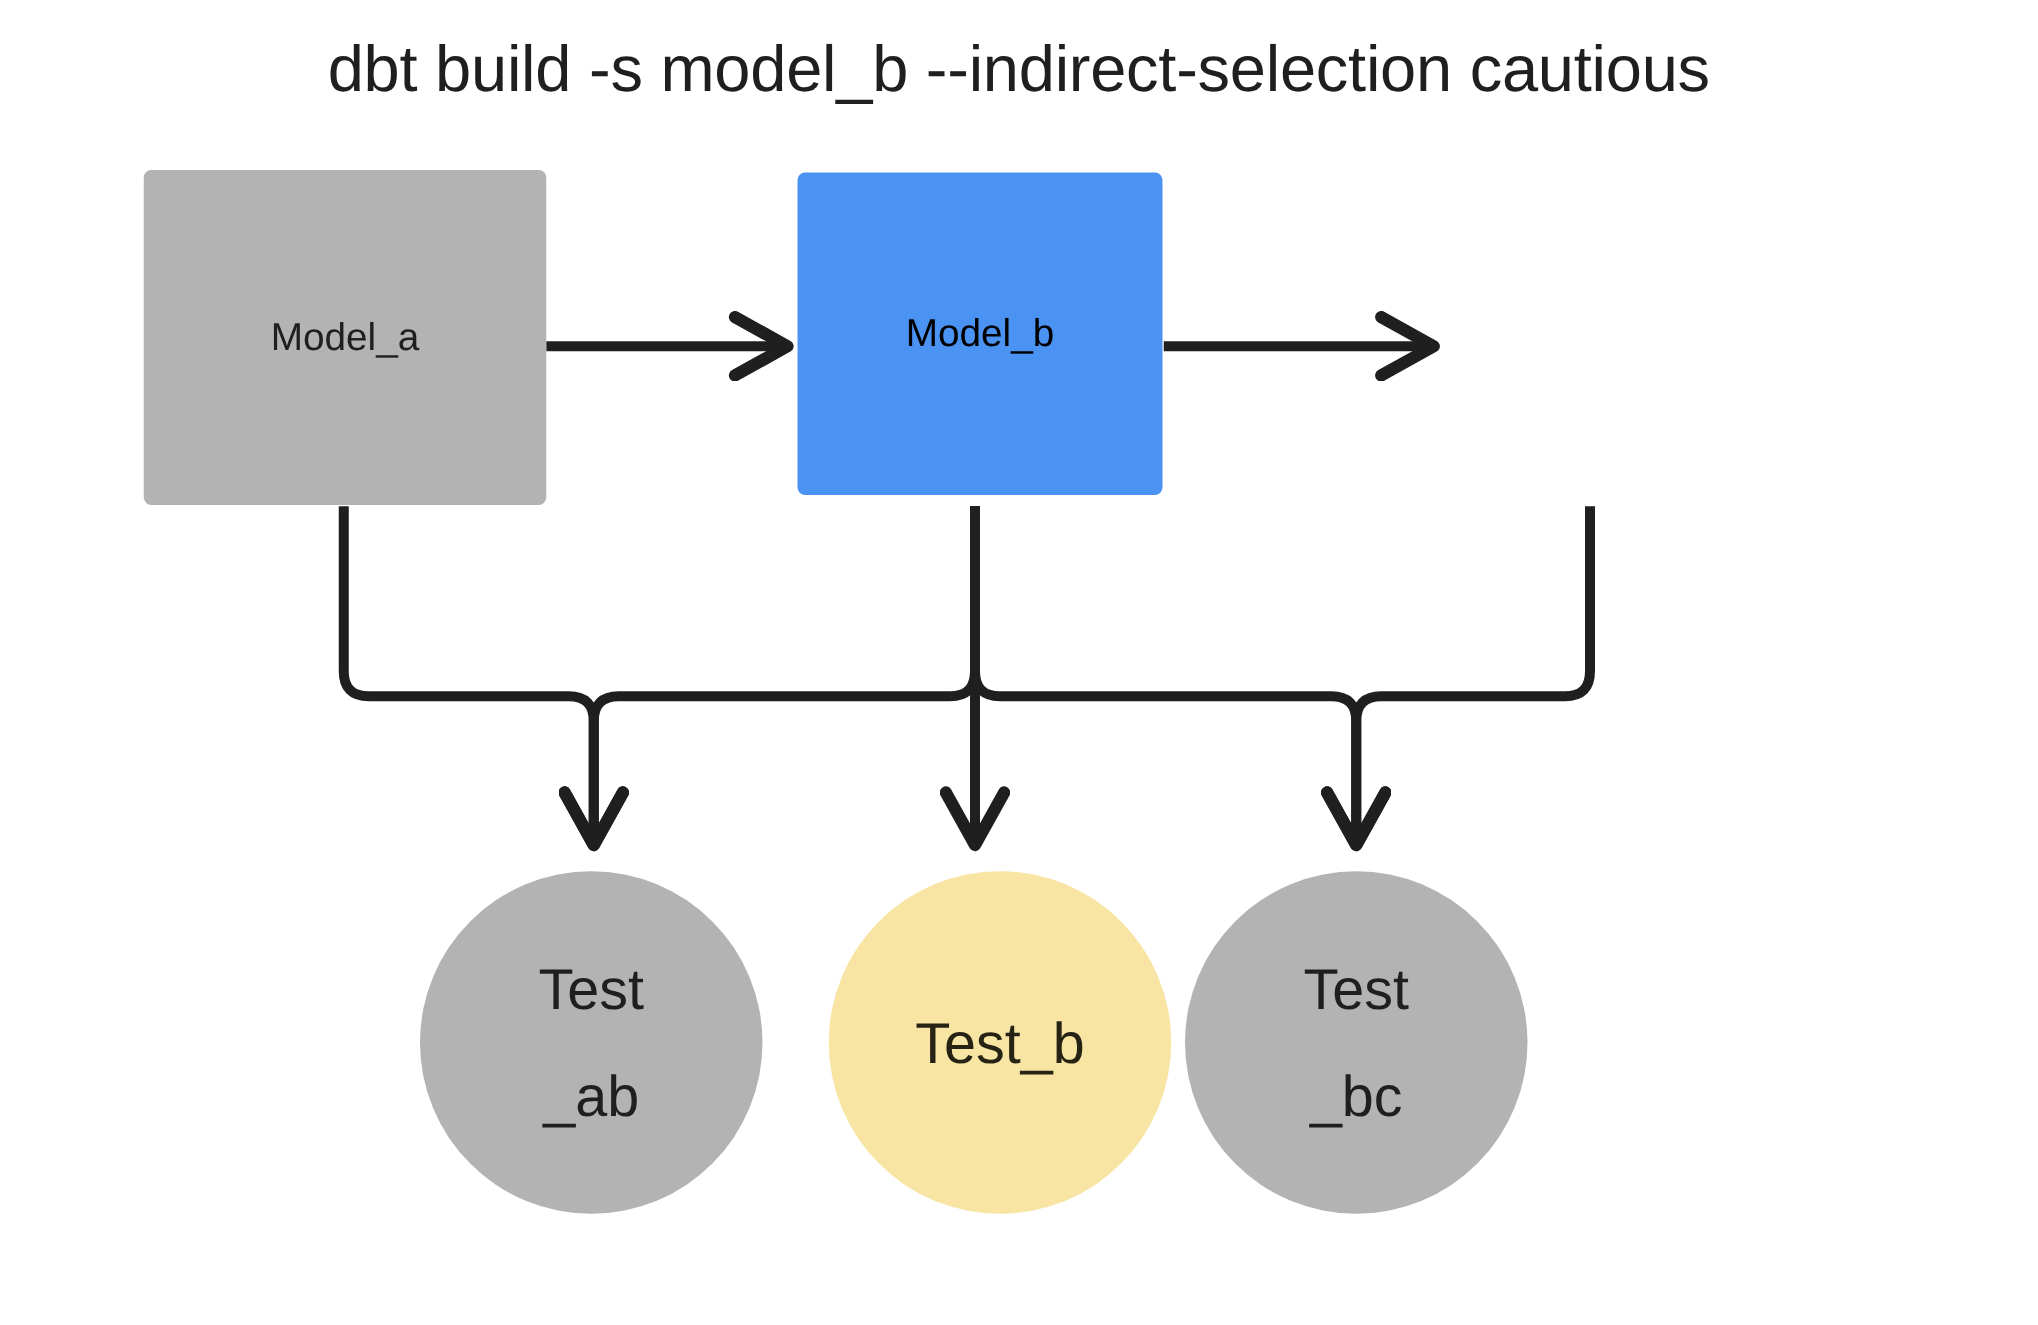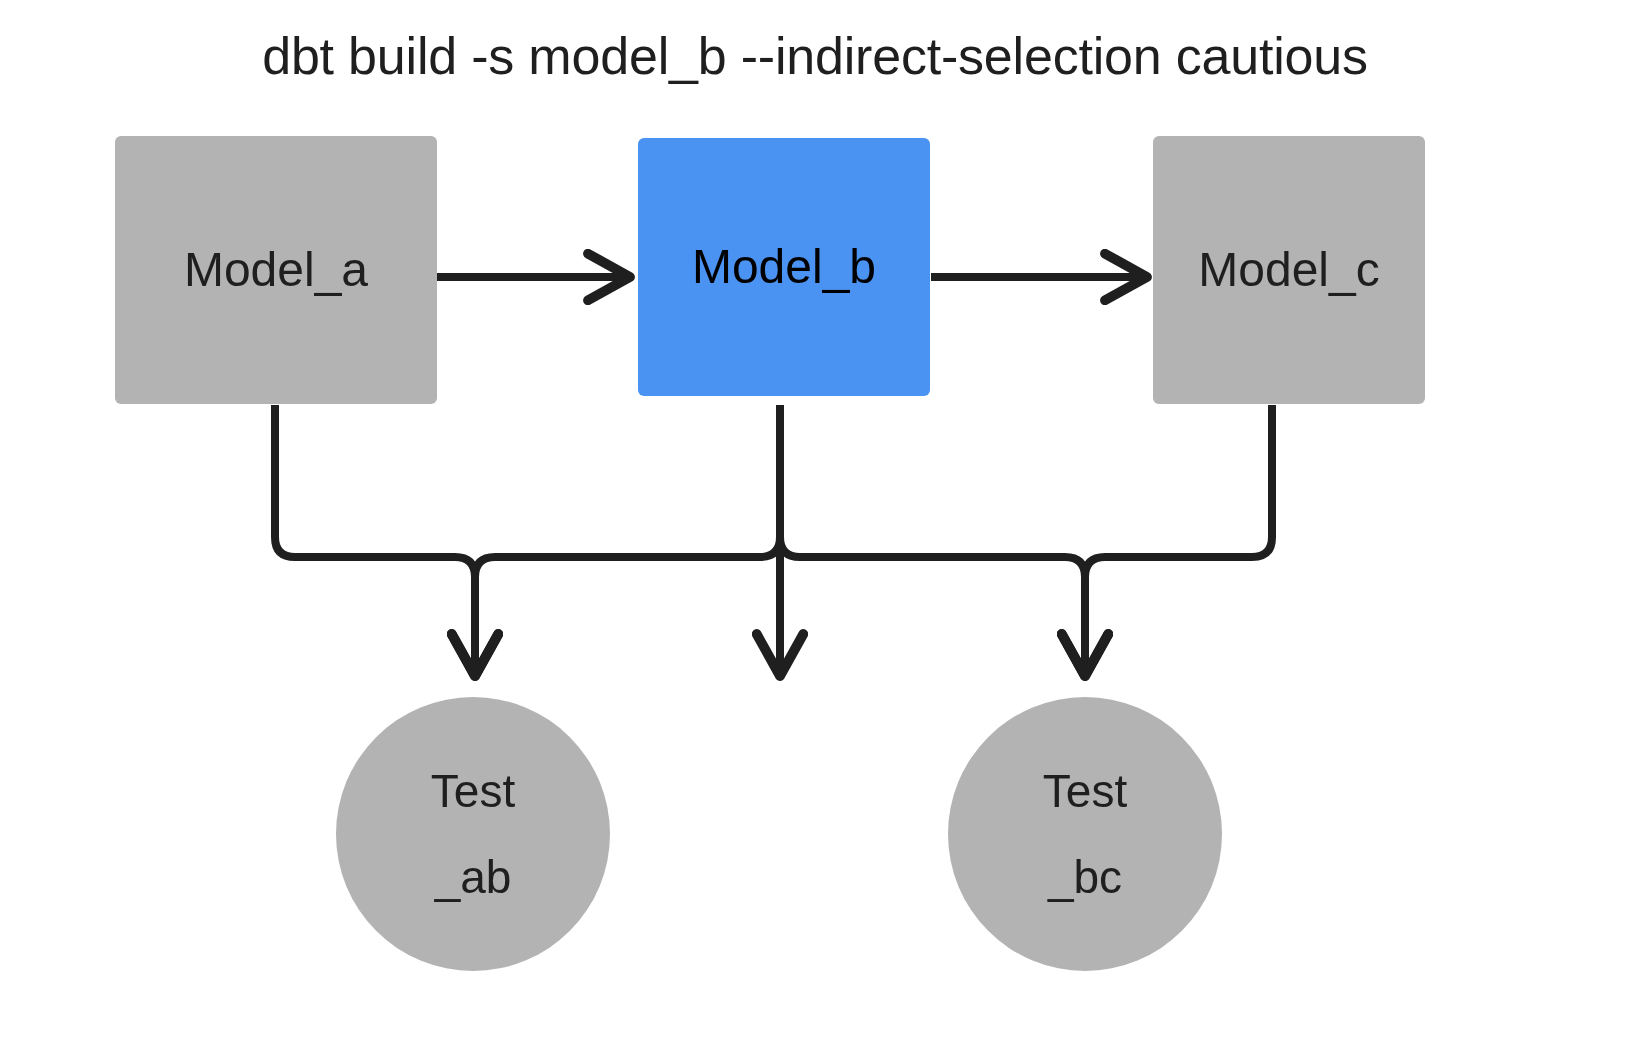--- a/index.html
+++ b/index.html
@@ -37,21 +37,21 @@
     color: #1f1f1f;
     letter-spacing: -0.2px;
     white-space: nowrap;
   }
   .node-box {
     position: absolute;
     border-radius: 6px;
     display: flex;
     align-items: center;
     justify-content: center;
-    font-size: 48px;
+    font-size: 31px;
     line-height: 56px;
     box-sizing: border-box;
   }
   .node-box .label {
     pointer-events: none;
   }
   .node-circle {
     position: absolute;
     border-radius: 50%;
     display: flex;
@@ -104,28 +104,28 @@
   </svg>
 
   <div class="node-box gray" style="left:115px; top:136px; width:322px; height:268px;">
     <span class="label">Model_a</span>
   </div>
 
   <div class="node-box blue" style="left:638px; top:138px; width:292px; height:258px;">
     <span class="label">Model_b</span>
   </div>
 
-  <div class="node-box gray" style="left:1153px; top:136px; width:272px; height:268px;">
-    <span class="label">Model_c</span>
-  </div>
 
   <div class="node-circle gray two-line" style="left:336px; top:697px; width:274px; height:274px;">
     <span>Test</span>
     <span>_ab</span>
   </div>
 
+  <div class="node-circle yellow" style="left:663px; top:697px; width:274px; height:274px;">
+    <span>Test_b</span>
+  </div>
 
   <div class="node-circle gray two-line" style="left:948px; top:697px; width:274px; height:274px;">
     <span>Test</span>
     <span>_bc</span>
   </div>
 
 </div>
 
 </body></html>

